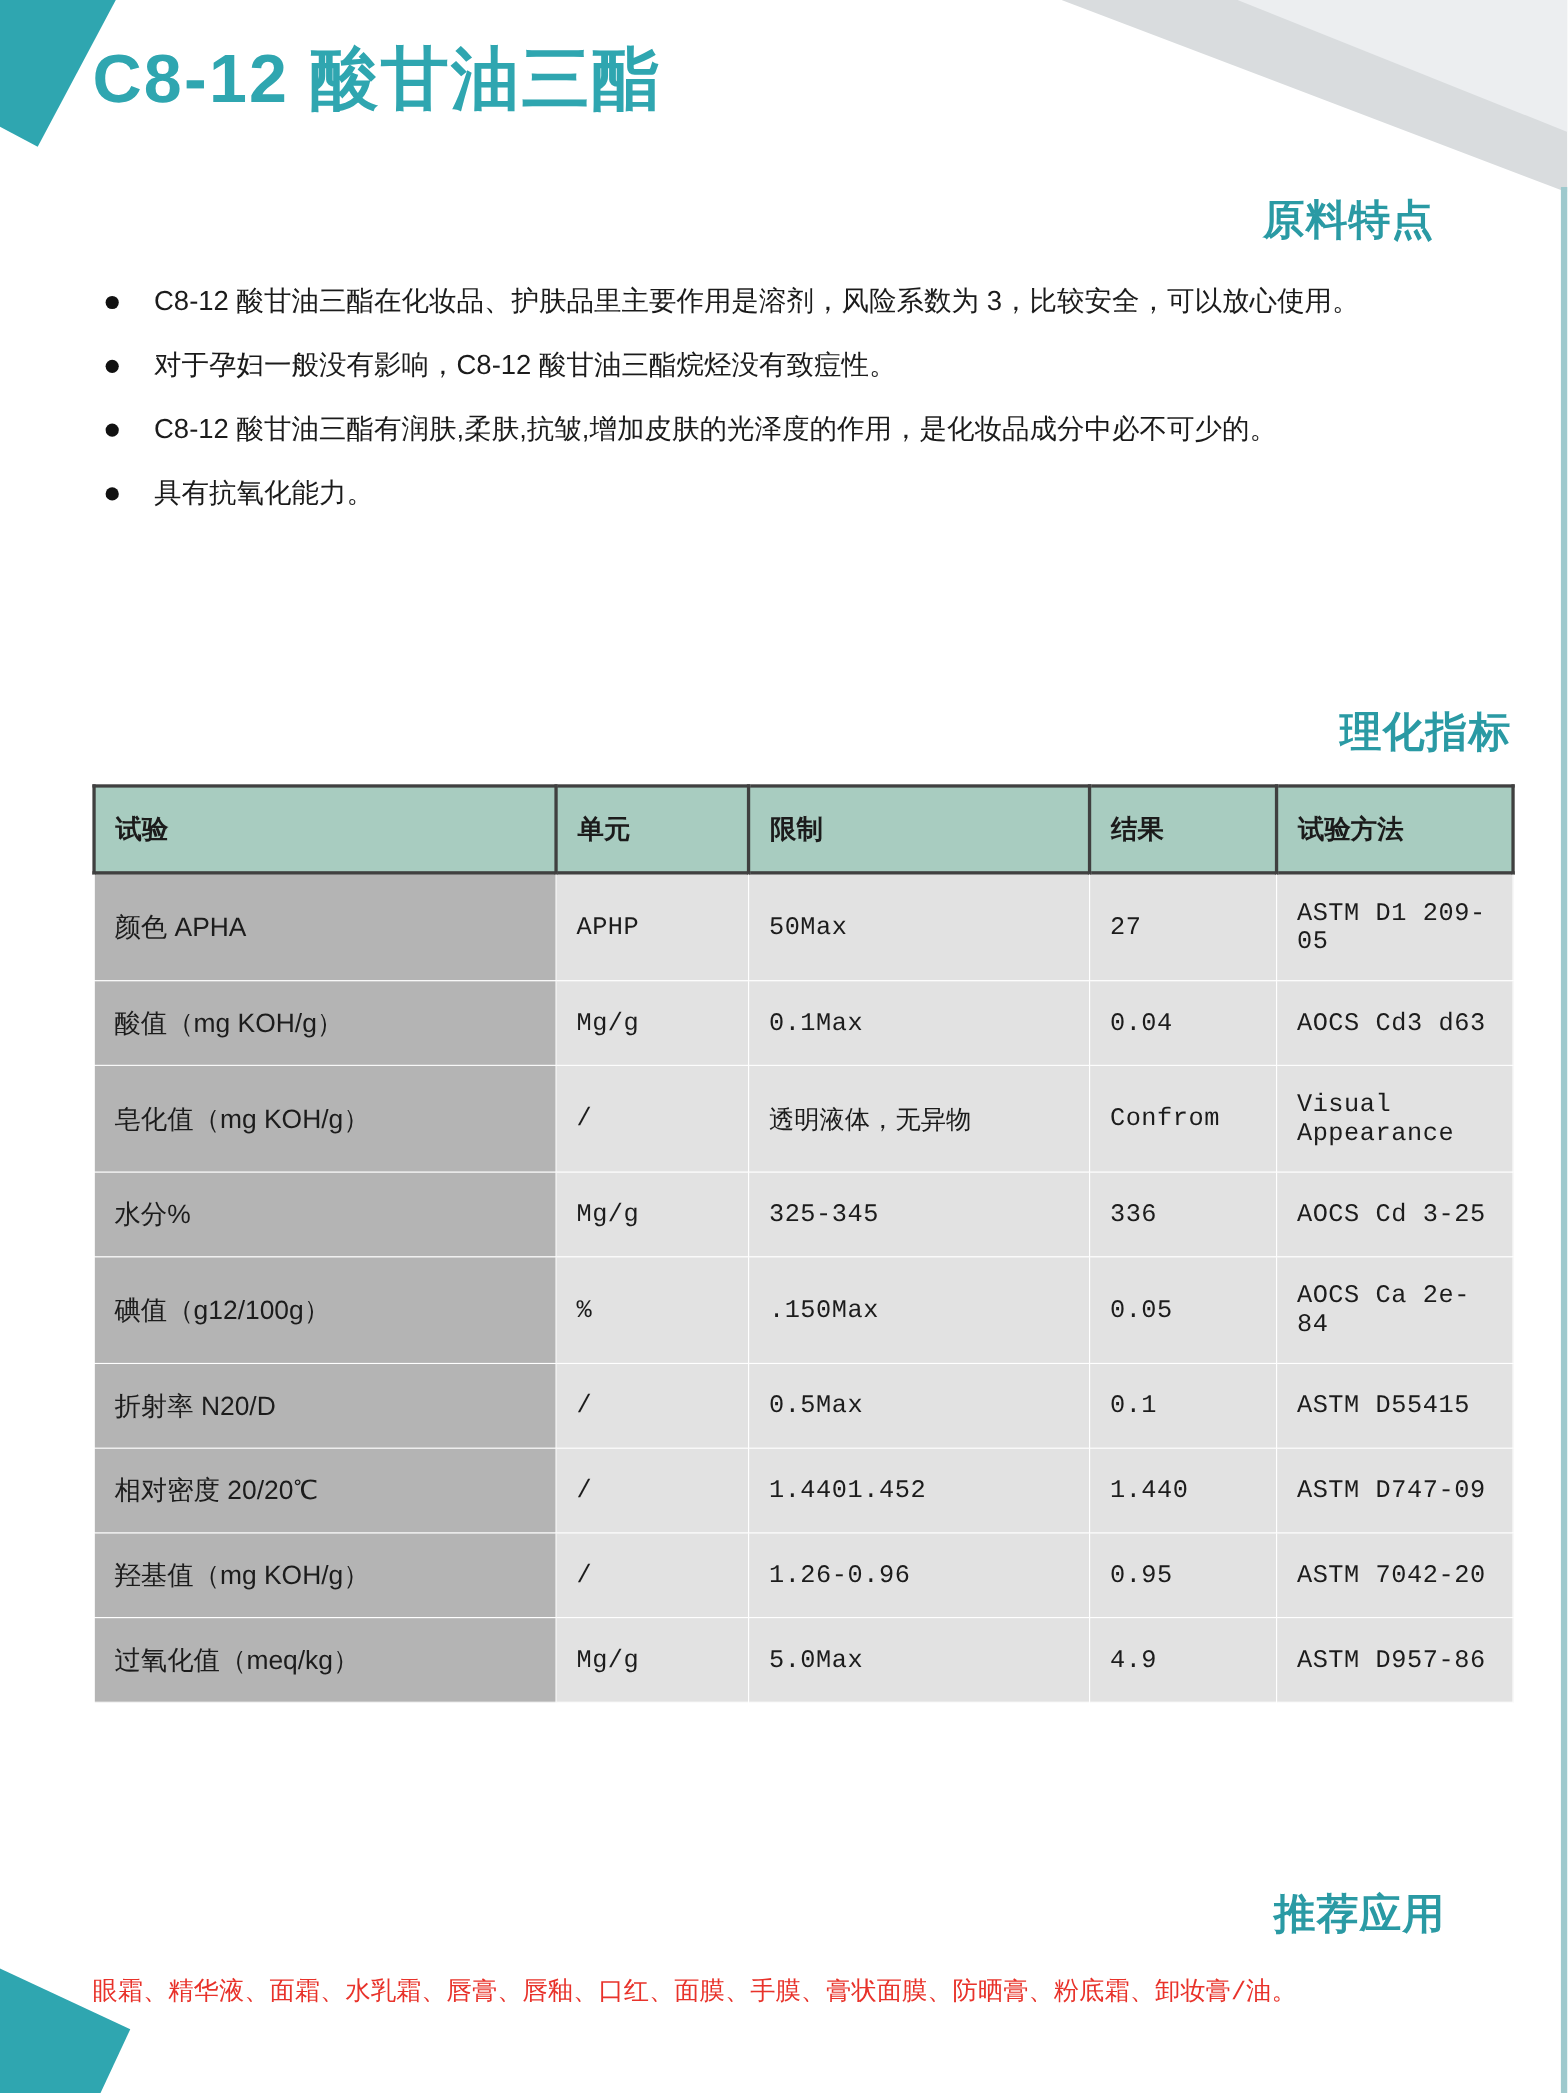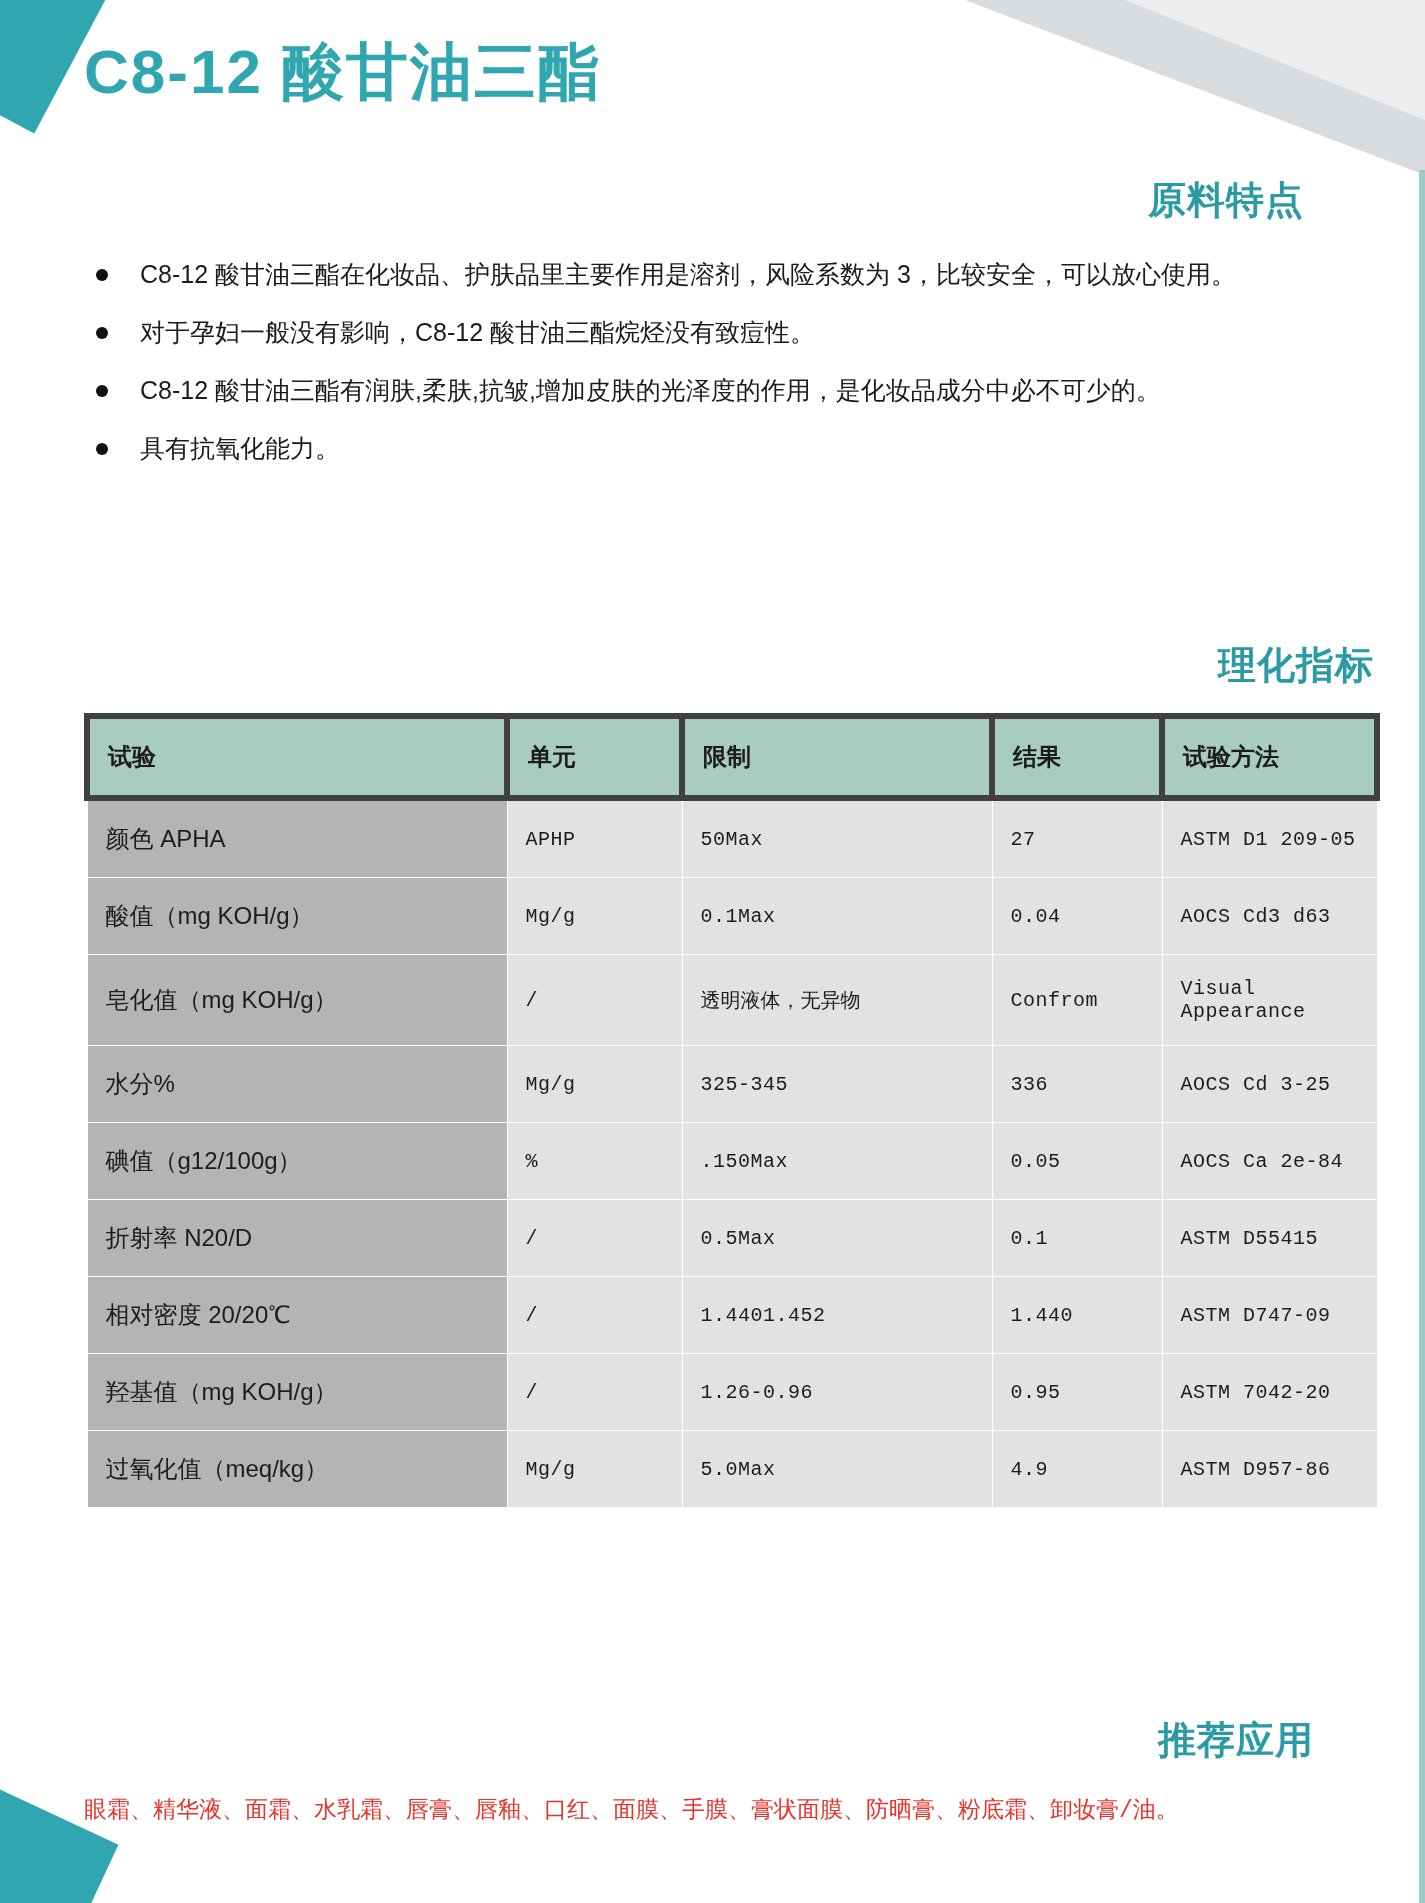--- a/index.html
+++ b/index.html
@@ -148,25 +148,25 @@
   table.props col.c3 { width: 170px; }
   table.props col.c4 { width: 215px; }
 
   table.props thead th {
     background: #a8ccc0;
     color: #1b1b1b;
     font-size: 24px;
     font-weight: bold;
     text-align: left;
     padding: 22px 18px;
-    border: 6px solid #404040;
+    border: 3px solid #404040;
     white-space: nowrap;
   }
   table.props tbody td {
-    font-size: 20px;
+    font-size: 23px;
     color: #1c1c1c;
     padding: 22px 18px;
     border: 1px solid #ffffff;
     background: #e2e2e2;
     vertical-align: middle;
   }
   table.props tbody td.firstcol {
     background: #b4b4b4;
     font-size: 24px;
   }

